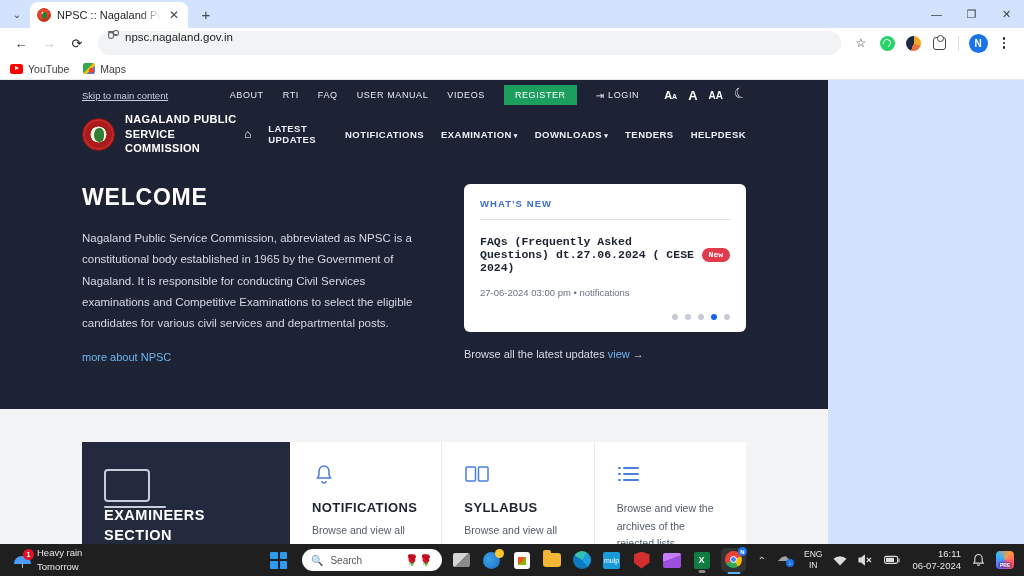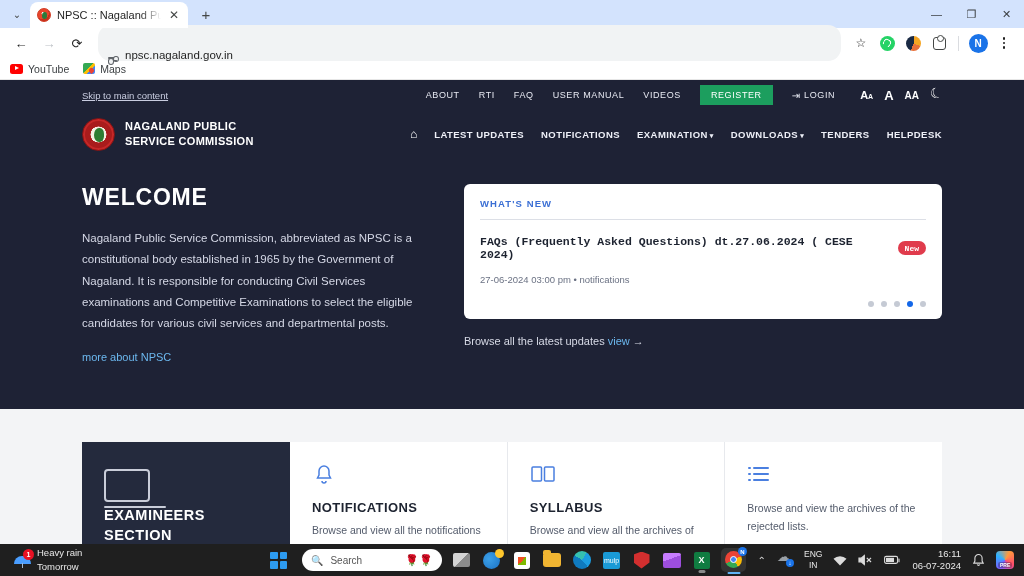--- a/index.html
+++ b/index.html
@@ -42,22 +42,22 @@
 
   .wincontrols { position: absolute; right: 0; top: 0; height: 28px; display: flex; }
   .wincontrols div { width: 35px; height: 28px; display: flex; align-items: center; justify-content: center;
     color: #3c4043; font-size: 11px; }
 
   .toolbar { height: 30px; background: #fff; display: flex; align-items: center; padding: 0 8px; gap: 2px; }
   .nav-btn { width: 26px; height: 26px; display: flex; align-items: center; justify-content: center;
     color: #1f1f1f; font-size: 13px; border-radius: 50%; }
   .nav-btn.dim { color: #bdc1c6; }
   .omnibox {
-    flex: 1; height: 36px; background: #f1f3f4; border-radius: 13px; margin: 0 6px;
-    display: flex; align-items: flex-end; padding: 0 10px; gap: 8px;
+    flex: 1; height: 24px; background: #f1f3f4; border-radius: 13px; margin: 0 6px;
+    display: flex; align-items: flex-start; padding: 0 10px; gap: 8px;
   }
   .omni-icon { font-size: 10px; color: #5f6368; display: flex; flex-direction: column; gap: 1px; }
   .omni-icon i { display: block; width: 9px; height: 1.5px; background: #5f6368; border-radius: 1px; position: relative; }
   .omni-icon i::after { content: ""; position: absolute; top: -1.5px; width: 4px; height: 4.5px;
     border: 1.5px solid #5f6368; border-radius: 50%; background: #f1f3f4; }
   .omni-icon i:nth-child(1)::after { left: 5px; }
   .omni-icon i:nth-child(2)::after { left: 0px; }
   .omni-url { font-size: 11.5px; color: #1f1f1f; }
   .tb-icon { width: 24px; height: 24px; display: flex; align-items: center; justify-content: center;
     font-size: 12px; color: #1f1f1f; }
@@ -82,21 +82,21 @@
   .bm { display: flex; align-items: center; gap: 5px; font-size: 10.5px; color: #3c4043; }
   .bm-yt { width: 13px; height: 10px; background: #ff0000; border-radius: 2.5px; position: relative; }
   .bm-yt::after { content: ""; position: absolute; left: 5px; top: 2.5px;
     border-left: 4px solid #fff; border-top: 2.5px solid transparent; border-bottom: 2.5px solid transparent; }
   .bm-maps { width: 12px; height: 11px; border-radius: 2px; position: relative; overflow: hidden;
     background: linear-gradient(135deg, #34a853 0 45%, #fbbc04 45% 62%, #4285f4 62% 100%); }
   .bm-maps::after { content: ""; position: absolute; right: 1px; bottom: 1px; width: 5px; height: 5px;
     background: #ea4335; border-radius: 50% 50% 50% 0; transform: rotate(-45deg); }
 
   
-  .page { width: 1024px; height: 464px; overflow: hidden; position: relative; background: #0f766e; }
+  .page { width: 828px; height: 464px; overflow: hidden; position: relative; background: #0f766e; }
 
   .site-dark { background: #1e2235; }
 
   .topbar { height: 30px; display: flex; align-items: center; padding: 0 82px 0 82px; }
   .skip { font-size: 9.5px; color: #c9cde0; }
   .topnav { margin-left: auto; display: flex; align-items: center; gap: 19px; }
   .topnav a { font-size: 9px; letter-spacing: .6px; color: #e7e9f2; text-decoration: none; font-weight: 500; }
   .btn-register { background: #1c9e5e; color: #fff !important; padding: 5px 11px; font-size: 9px;
     letter-spacing: .6px; font-weight: 600; }
   .login { display: flex; align-items: center; gap: 4px; }

